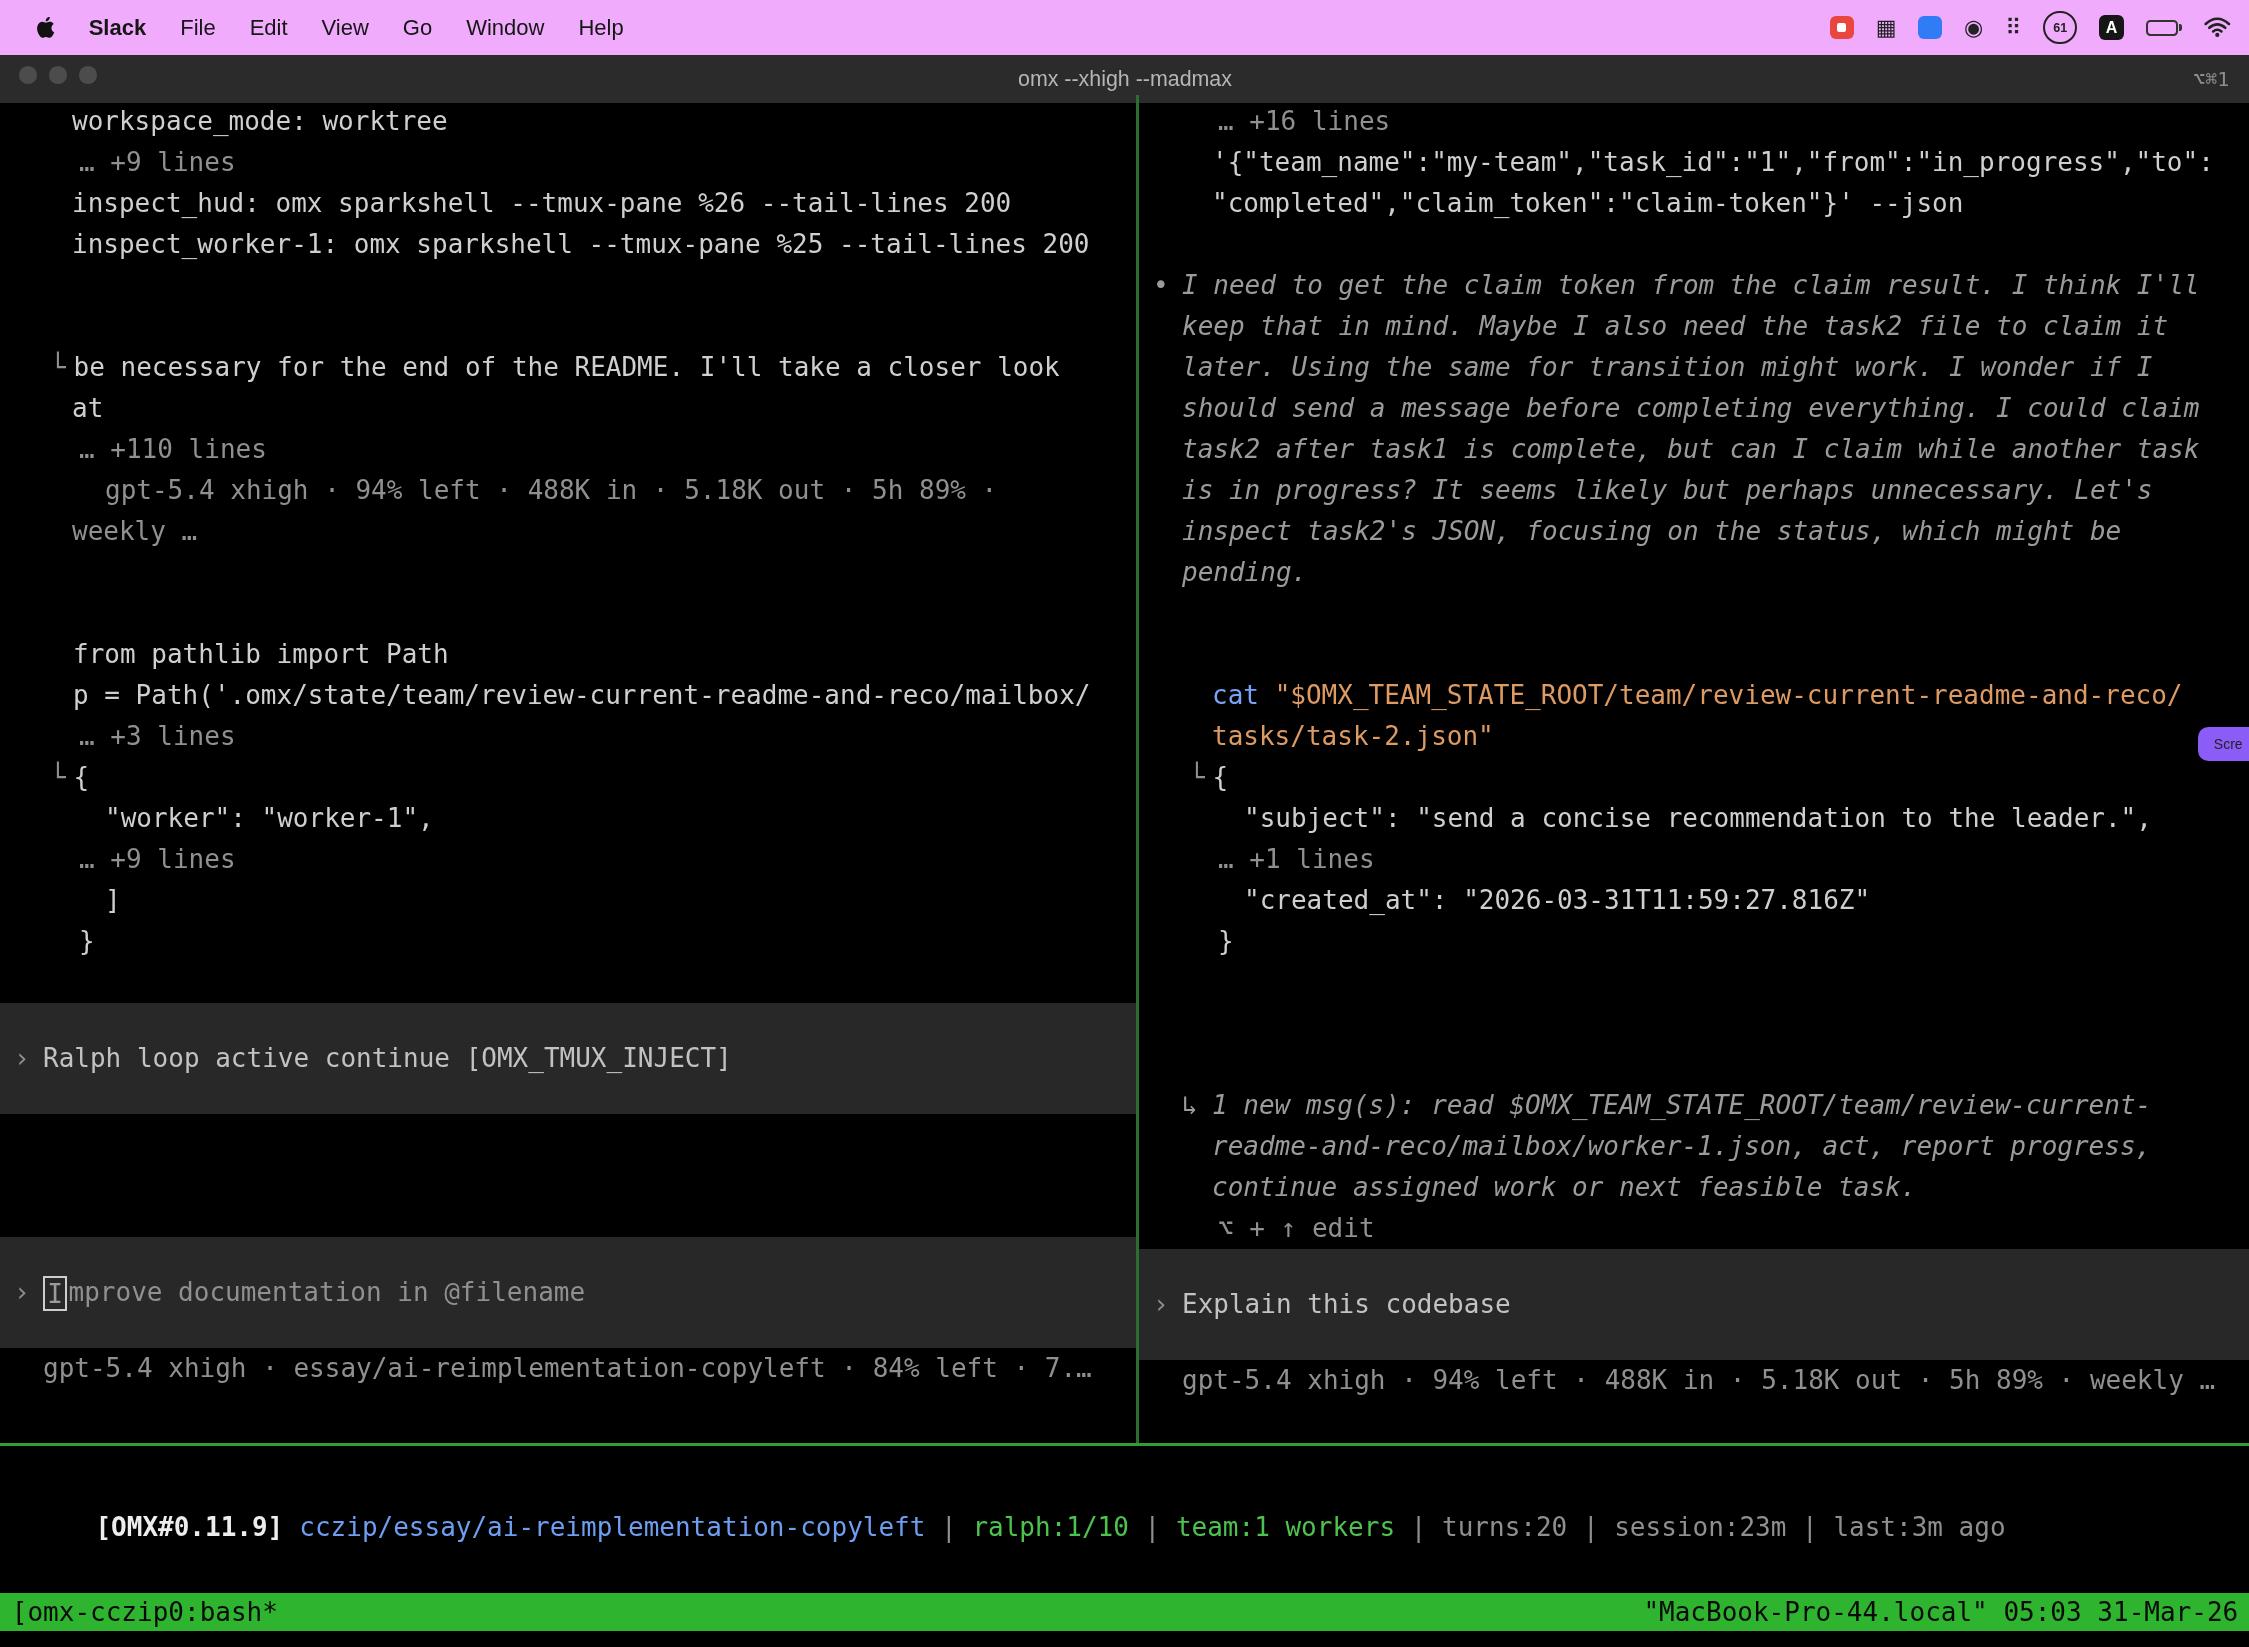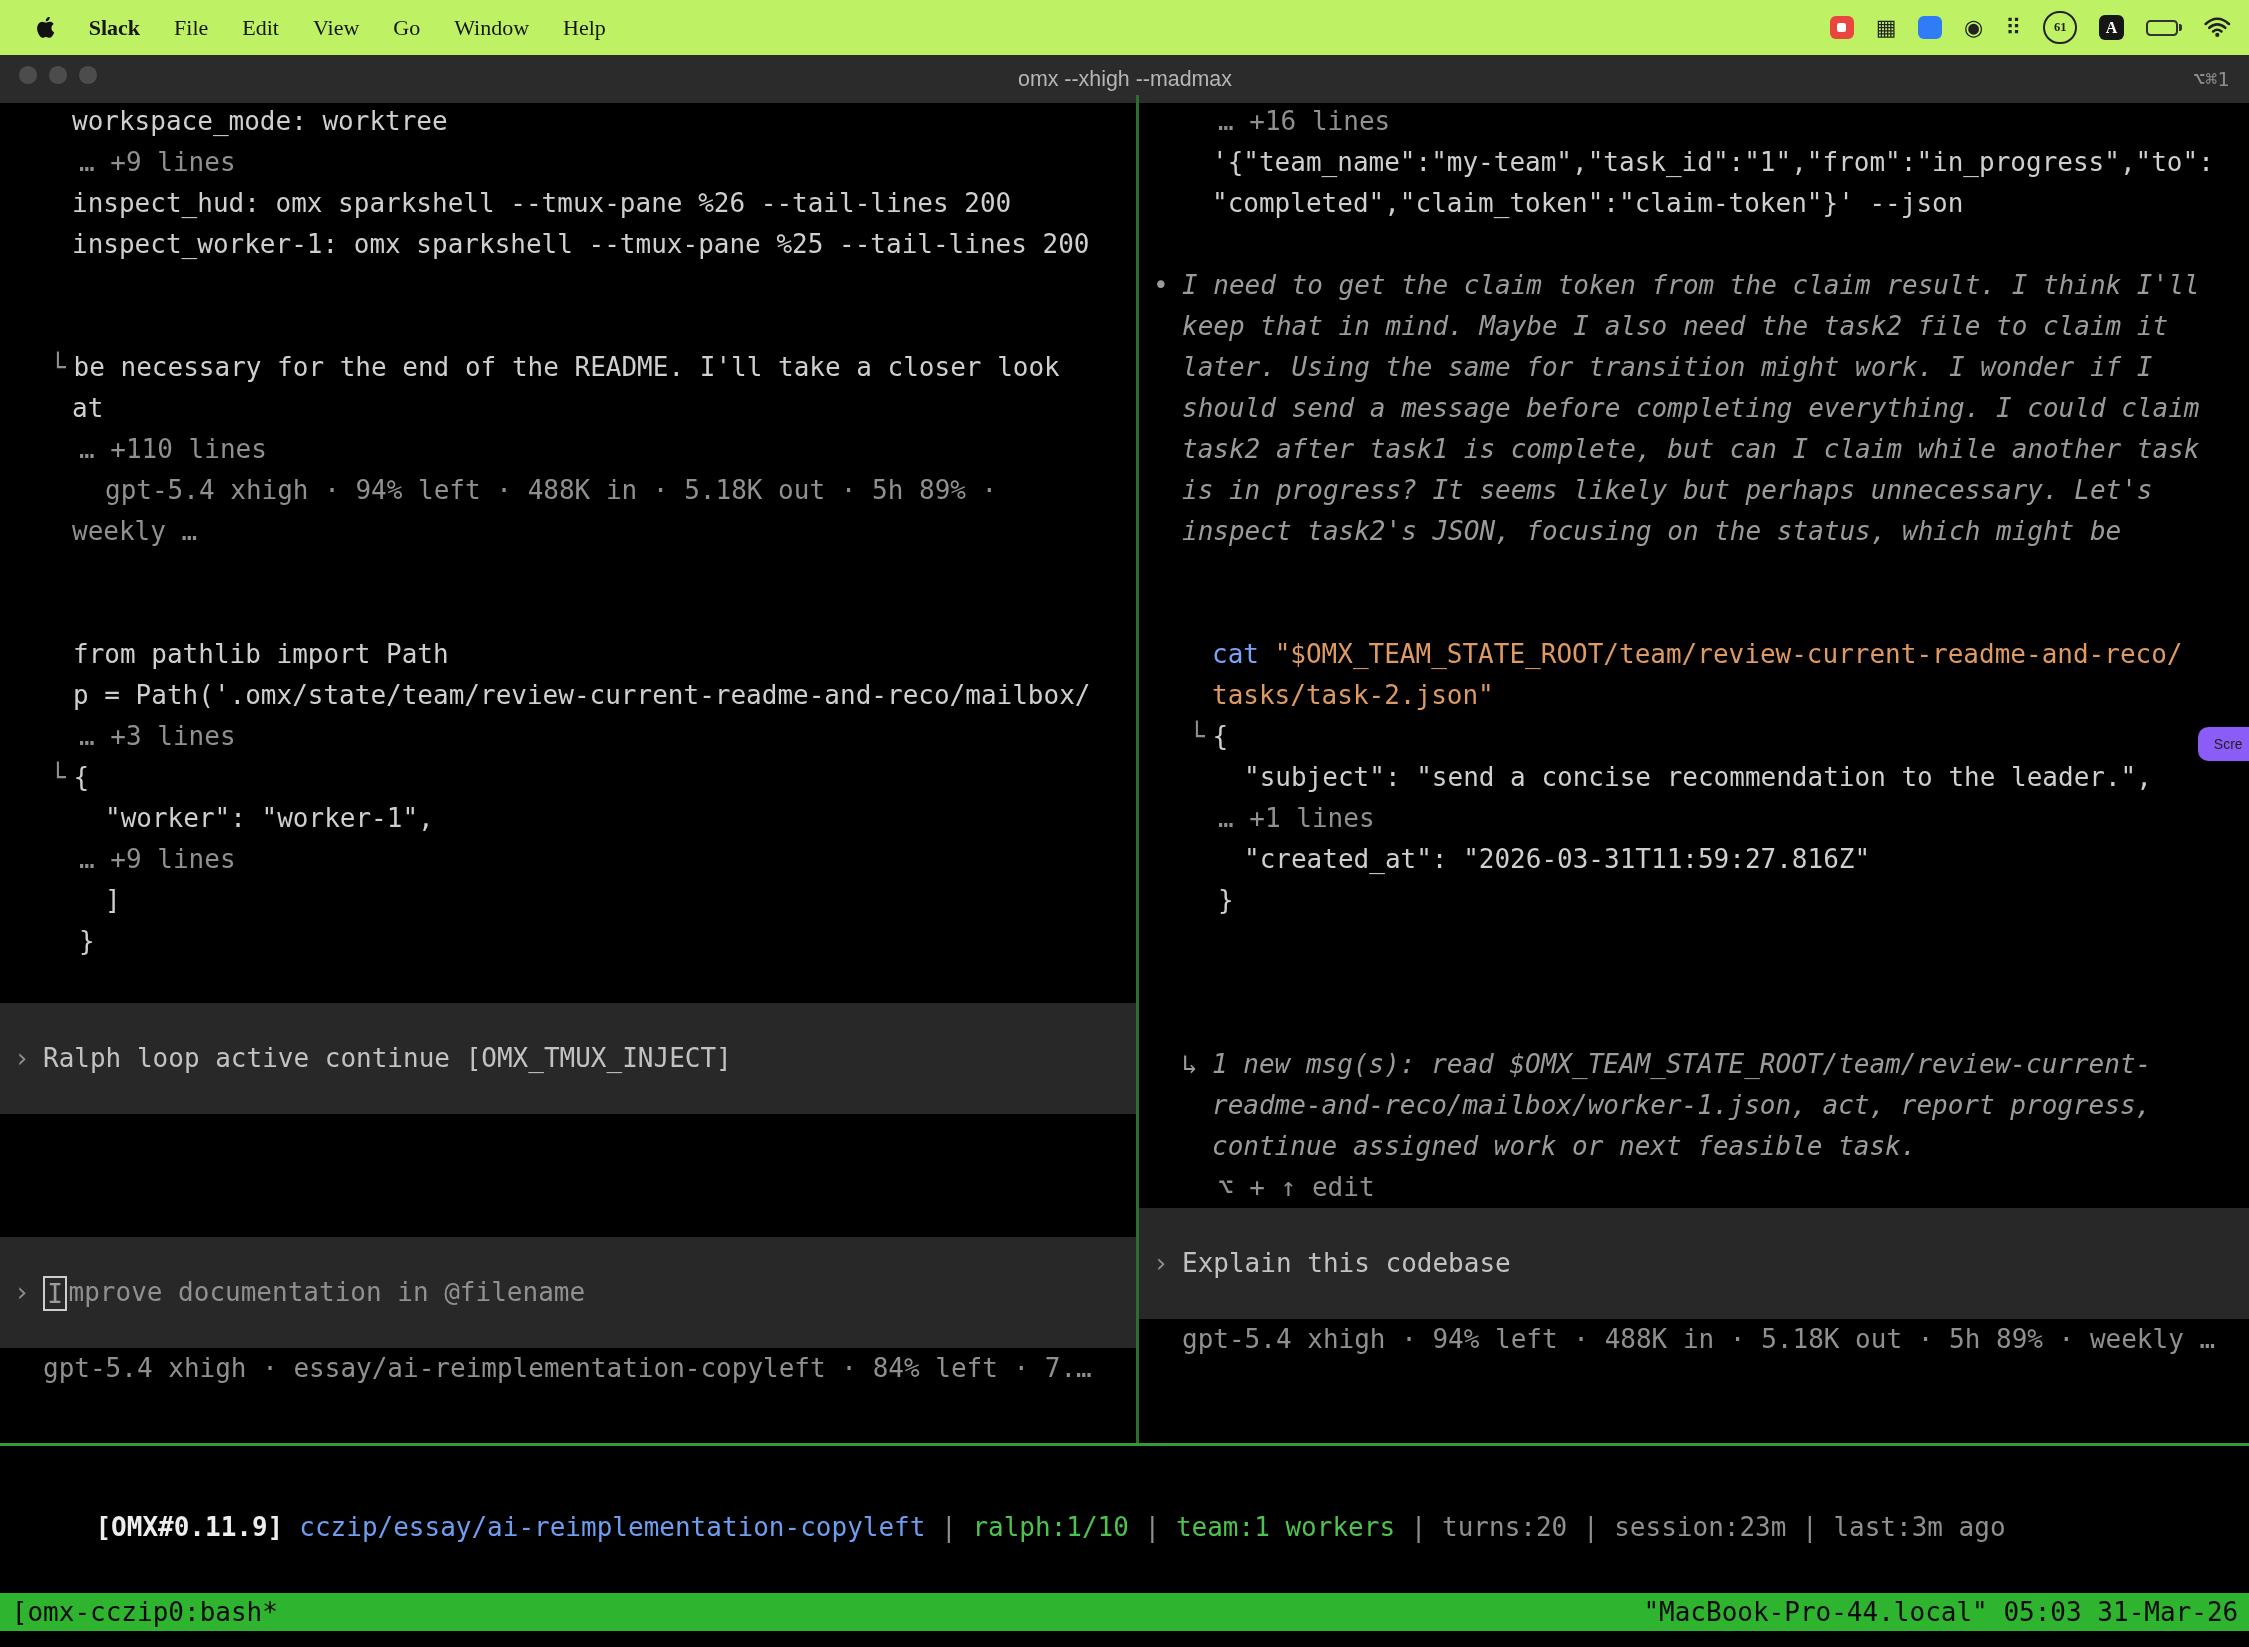--- a/index.html
+++ b/index.html
@@ -1,21 +1,21 @@
 <!DOCTYPE html>
 <html style="font-size:11.8px"><head>
 <meta charset="utf-8">
 <style>
   html,body{margin:0;padding:0;}
   body{width:2250px;height:1648px;background:#000;position:relative;overflow:hidden;
        font-family:"DejaVu Sans Mono",monospace;}
 
   
-  .menubar{position:absolute;top:0;left:0;right:0;height:55px;background:#bef264;
-           display:flex;align-items:center;font-family:Liberation Serif, serif;
+  .menubar{position:absolute;top:0;left:0;right:0;height:55px;background:#f0abfc;
+           display:flex;align-items:center;font-family:Liberation Sans, sans-serif;
            font-size:22px;color:#161616;z-index:30;justify-content:center;}
   .mb-left{display:flex;align-items:center;gap:34px;padding-left:37px;}
   .mb-left .app-name{font-weight:700;}
   .mb-item{cursor:default;}
   .mb-right{margin-left:auto;display:flex;align-items:center;gap:22px;padding-right:19px;}
   .ic{display:inline-flex;align-items:center;justify-content:center;color:#222;}
   .ic-rec{width:23.6px;height:23.6px;background:#e8463f;border-radius:5.9px;}
   .ic-rec span{width:8.9px;height:8.9px;background:#fff;border-radius:2.2px;display:block;margin:7.4px auto;}
   .ic-glyph{font-size:22px;line-height:23.6px;}
   .ic-blue{width:23.6px;height:23.6px;background:#2f7cf6;border-radius:5.9px;}
@@ -192,20 +192,21 @@
     <div class="ln cmdind t-out">'{"team_name":"my-team","task_id":"1","from":"in_progress","to":</div>
     <div class="ln cmdind t-out">"completed","claim_token":"claim-token"}' --json</div>
     <div class="ln"></div>
     <div class="ln bl"><span class="bullet b-gray">•</span><span class="think">I need to get the claim token from the claim result. I think I'll</span></div>
     <div class="ln textind think">keep that in mind. Maybe I also need the task2 file to claim it</div>
     <div class="ln textind think">later. Using the same for transition might work. I wonder if I</div>
     <div class="ln textind think">should send a message before completing everything. I could claim</div>
     <div class="ln textind think">task2 after task1 is complete, but can I claim while another task</div>
     <div class="ln textind think">is in progress? It seems likely but perhaps unnecessary. Let's</div>
     <div class="ln textind think">inspect task2's JSON, focusing on the status, which might be</div>
+    <div class="ln textind think">pending.</div>
     <div class="ln"></div>
     <div class="ln bl">
       
     </div>
     <div class="ln cmdind"><span class="cmd">cat </span><span class="str">"$OMX_TEAM_STATE_ROOT/team/review-current-readme-and-reco/</span></div>
     <div class="ln cmdind str">tasks/task-2.json"</div>
     <div class="ln corner t-out"><span class="cg t-dim">└</span><span>{</span></div>
     <div class="ln inner t-out">"subject": "send a concise recommendation to the leader.",</div>
     <div class="ln dots t-dim">… +1 lines</div>
     <div class="ln inner t-out">"created_at": "2026-03-31T11:59:27.816Z"</div>

